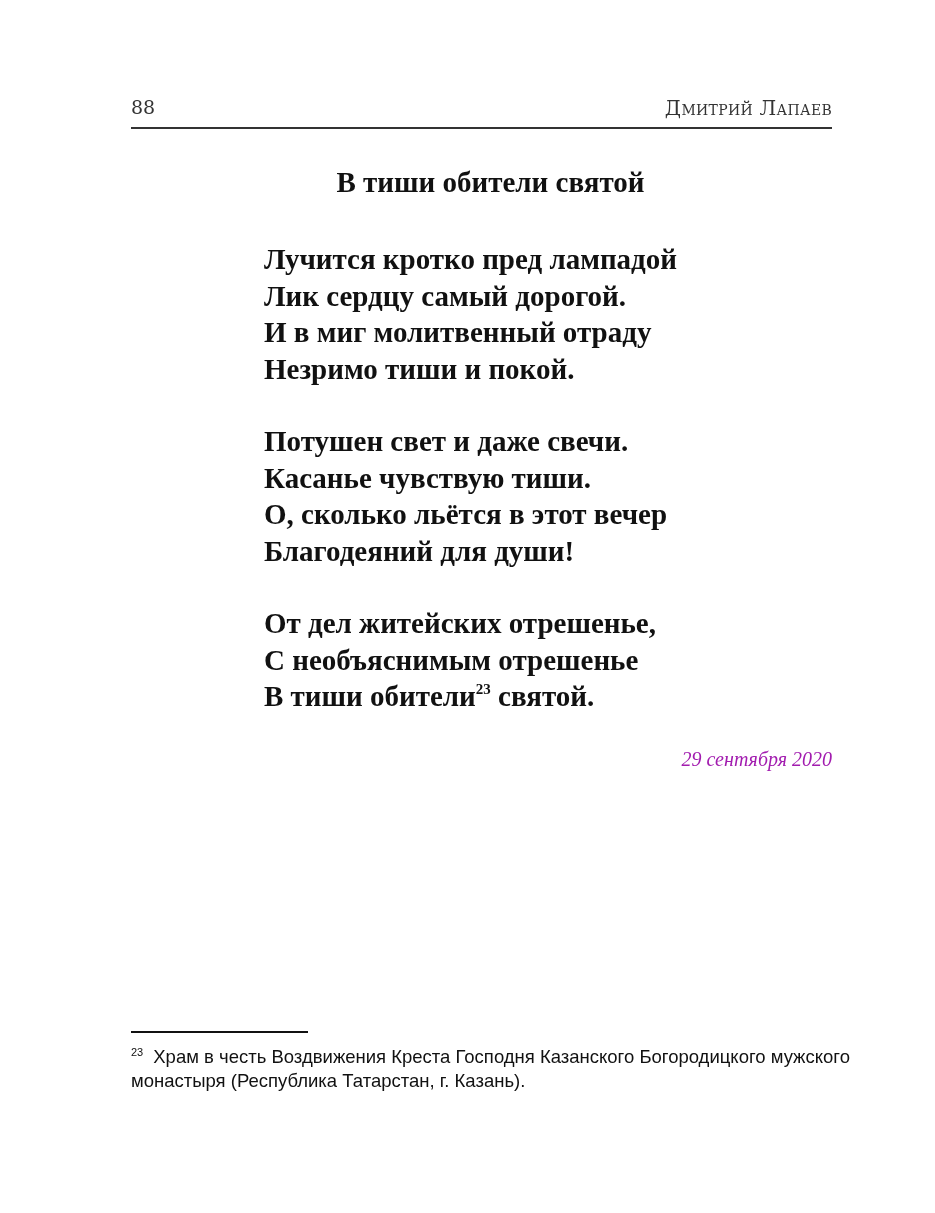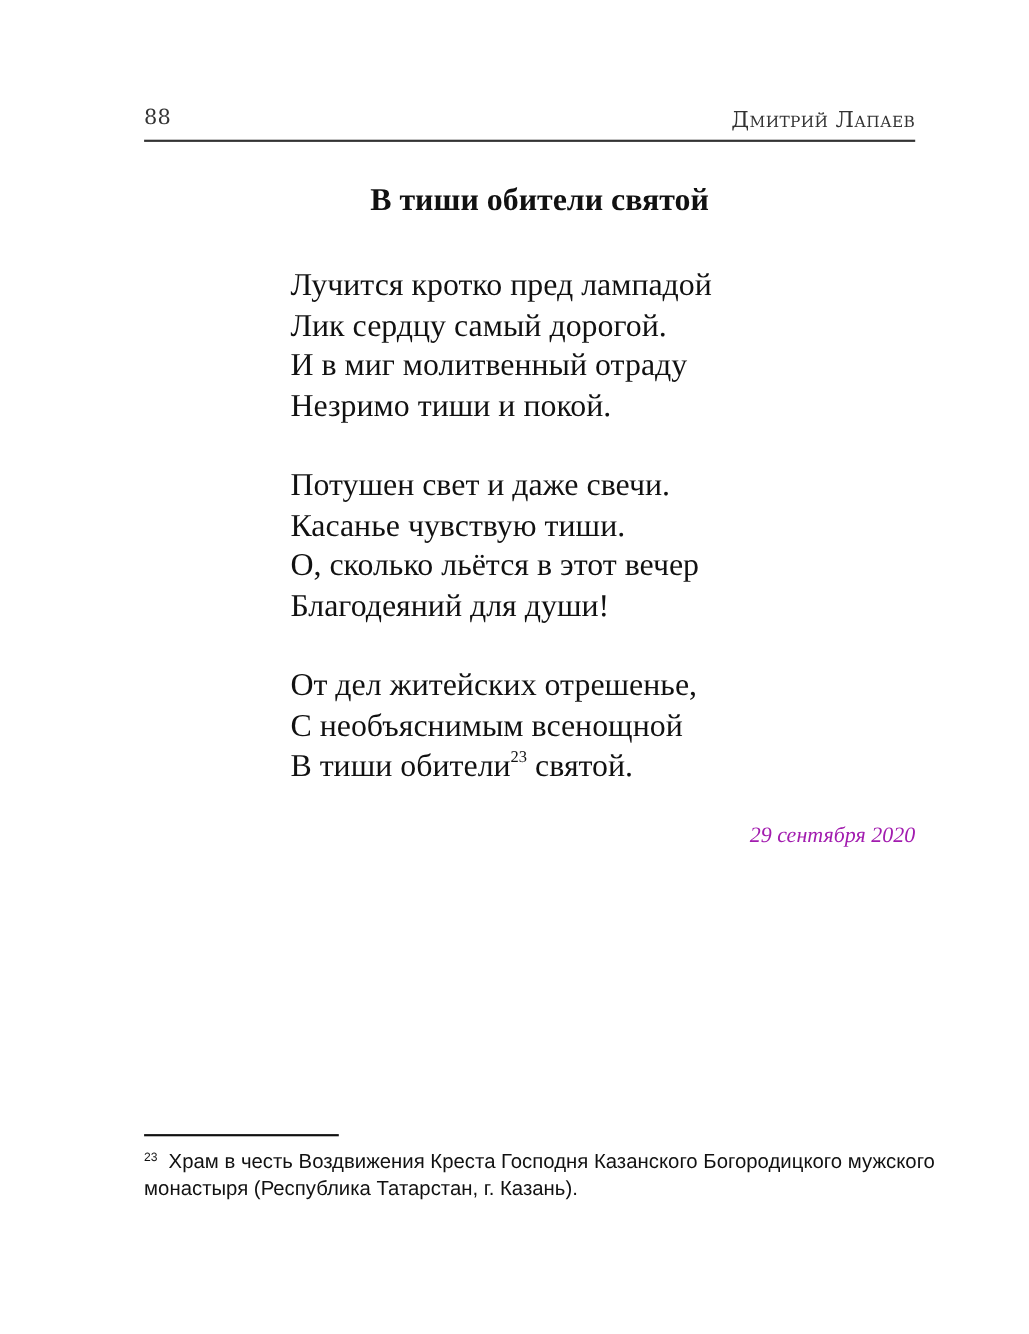--- a/index.html
+++ b/index.html
@@ -4,21 +4,21 @@
   <style>
     html, body { margin: 0; padding: 0; background: #ffffff; }
     body { width: 935px; height: 1213px; position: relative; overflow: hidden; color: #111; }
     .header { position: absolute; left: 131px; top: 94px; width: 701px; height: 34px; }
     .page-num { position: absolute; left: 0; top: 2px; font-family: "DejaVu Serif", serif; font-size: 19px; color: #333; text-align: right; }
     .author { position: absolute; right: 0; top: 2px; font-family: "DejaVu Serif", serif; font-size: 20px; color: #333; font-variant: small-caps; letter-spacing: 0.3px; }
     .header-rule { position: absolute; left: 131px; top: 127px; width: 701px; height: 2px; background: #333; }
     .title { position: absolute; left: 140px; width: 701px; top: 166px; text-align: center; font-family: "Liberation Serif", serif; font-weight: bold; font-size: 29px; color: #111; }
     .poem { position: absolute; left: 264px; top: 241px; font-family: "Liberation Serif", serif; font-size: 29px; line-height: 36.5px; color: #111; }
     .stanza { margin-bottom: 36px; }
-    .line { white-space: nowrap; }
+    .line { white-space: nowrap; font-weight: bold; }
     sup { font-size: 15px; vertical-align: 12px; line-height: 0; }
     .date { position: absolute; right: 103px; top: 748px; font-family: "Liberation Serif", serif; font-style: italic; font-size: 20px; color: #a21caf; }
     .fn-rule { position: absolute; left: 131px; top: 1031px; width: 177px; height: 2px; background: #111; }
     .footnote { position: absolute; left: 131px; top: 1040px; width: 720px; font-family: "Liberation Sans", sans-serif; font-size: 18.5px; line-height: 24px; color: #111; }
     .fn-mark { font-size: 11px; vertical-align: 7px; margin-right: 10px; }
   </style>
 </head>
 <body>
 
 <div class="header">
@@ -37,21 +37,21 @@
     <div class="line">Незримо тиши и покой.</div>
   </div>
   <div class="stanza">
     <div class="line">Потушен свет и даже свечи.</div>
     <div class="line">Касанье чувствую тиши.</div>
     <div class="line">О, сколько льётся в этот вечер</div>
     <div class="line">Благодеяний для души!</div>
   </div>
   <div class="stanza">
     <div class="line">От дел житейских отрешенье,</div>
-    <div class="line">С необъяснимым всенощной</div>
+    <div class="line">С необъяснимым отрешенье</div>
     <div class="line"><span>В тиши обители</span><sup>23</sup><span> святой.</span></div>
   </div>
 </div>
 
 <div class="date">29 сентября 2020</div>
 
 <div class="fn-rule"></div>
 <div class="footnote">
   <span class="fn-mark">23</span><span>Храм в честь Воздвижения Креста Господня Казанского Богородицкого мужского монастыря (Республика Татарстан, г. Казань).</span>
 </div>

